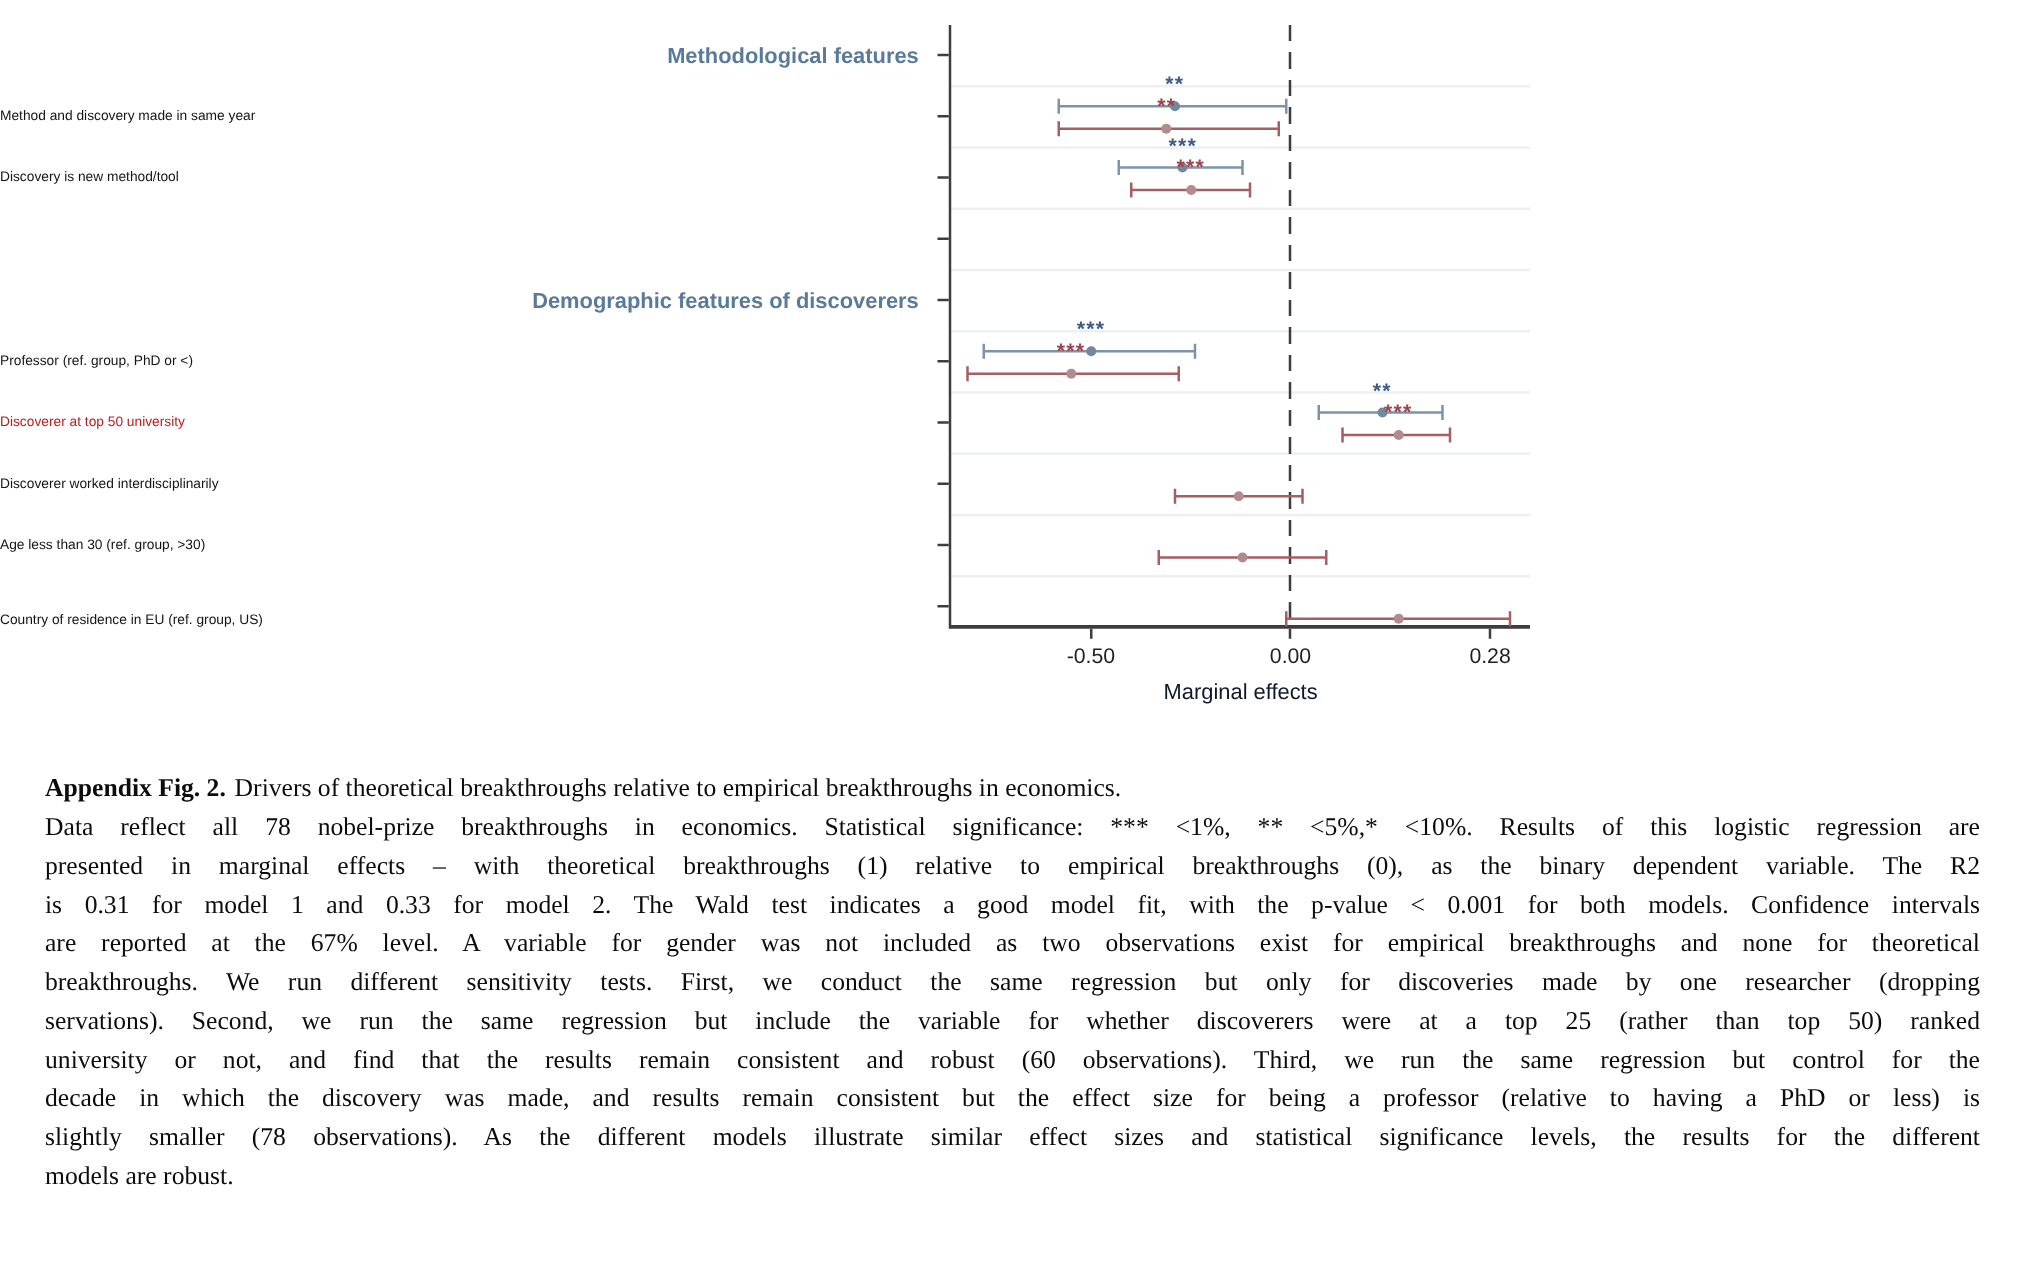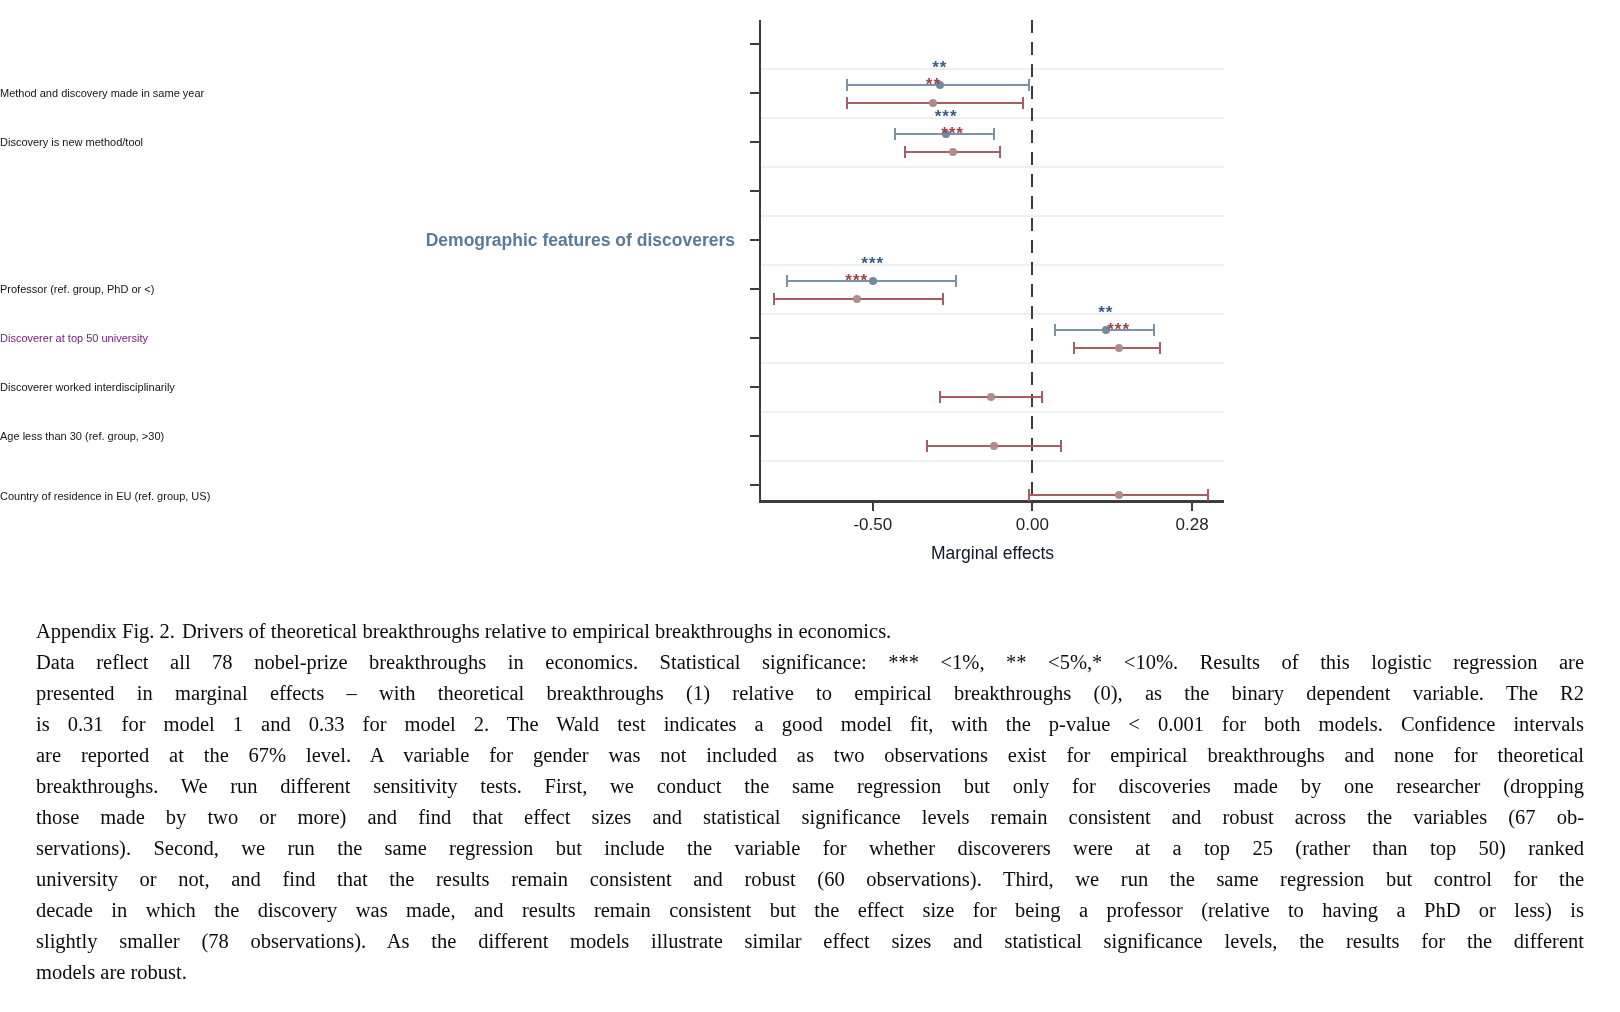--- a/index.html
+++ b/index.html
@@ -12,21 +12,21 @@
   .xlab{font-size:17px;color:#1f1f1f;text-align:center;line-height:20px;}
   .xtitle{font-size:17.5px;color:#0f172a;text-align:center;line-height:20px;}
   .dot{width:8px;height:8px;border-radius:50%;}
   .legend{display:flex;align-items:center;gap:38px;padding:9px 22px;border:2px solid #1a1a1a;background:#fff;}
   .legend-item{display:flex;align-items:center;gap:10px;font-size:17px;color:#111;}
   .ldot{width:7px;height:7px;border-radius:50%;display:inline-block;}
   .caption{position:absolute;left:36px;top:616px;width:1548px;font-family:"Liberation Serif",serif;
            font-size:20.5px;line-height:31px;color:#0c0c0c;}
   .cap-line{height:31px;overflow:visible;}
   .just{text-align:justify;text-align-last:justify;}
-  .cap-label{font-weight:normal;margin-right:7px;}
+  .cap-label{font-weight:bold;margin-right:7px;}
 </style>
 </head>
 <body>
 
 <div class="page">
   <div id="chart">
       <div class="abs" style="left: 761px; top: 67.5px; width: 463px; height: 2px; background: rgb(237, 240, 242);"></div>
       <div class="abs" style="left: 761px; top: 116.5px; width: 463px; height: 2px; background: rgb(237, 240, 242);"></div>
       <div class="abs" style="left: 761px; top: 165.5px; width: 463px; height: 2px; background: rgb(237, 240, 242);"></div>
       <div class="abs" style="left: 761px; top: 214.5px; width: 463px; height: 2px; background: rgb(237, 240, 242);"></div>
@@ -39,20 +39,21 @@
       <div class="abs" style="left: 759px; top: 20px; width: 2px; height: 480px; background: rgb(61, 61, 61);"></div>
       <div class="abs" style="left: 759px; top: 500px; width: 465px; height: 2.5px; background: rgb(61, 61, 61);"></div>
       <div class="abs" style="left: 871.759px; top: 502.5px; width: 2px; height: 8px; background: rgb(61, 61, 61);"></div>
       <div class="abs xlab" style="left: 832.759px; top: 515px; width: 80px;">-0.50</div>
       <div class="abs" style="left: 1031.41px; top: 502.5px; width: 2px; height: 8px; background: rgb(61, 61, 61);"></div>
       <div class="abs xlab" style="left: 992.414px; top: 515px; width: 80px;">0.00</div>
       <div class="abs" style="left: 1191.07px; top: 502.5px; width: 2px; height: 8px; background: rgb(61, 61, 61);"></div>
       <div class="abs xlab" style="left: 1152.07px; top: 515px; width: 80px;">0.28</div>
       <div class="abs xtitle" style="left: 872.5px; top: 543px; width: 240px;">Marginal effects</div>
       <div class="abs" style="left: 750px; top: 43px; width: 9px; height: 2px; background: rgb(61, 61, 61);"></div>
+      <div class="abs hdr" style="left: 0px; top: 33px; width: 735px; color: rgb(90, 122, 153);">Methodological features</div>
       <div class="abs" style="left: 750px; top: 92px; width: 9px; height: 2px; background: rgb(61, 61, 61);"></div>
       <div class="abs lbl" style="left: 0px; top: 83px; width: 735px; color: rgb(20, 20, 20);">Method and discovery made in same year</div>
       <div class="abs" style="left: 847.214px; top: 84px; width: 182.007px; height: 2px; background: rgb(126, 147, 168);"></div>
       <div class="abs" style="left: 846.214px; top: 79px; width: 2px; height: 12px; background: rgb(126, 147, 168);"></div>
       <div class="abs" style="left: 1028.22px; top: 79px; width: 2px; height: 12px; background: rgb(126, 147, 168);"></div>
       <div class="abs dot" style="left: 935.814px; top: 81px; background: rgb(115, 135, 157);"></div>
       <div class="abs" style="left: 847.214px; top: 102px; width: 175.621px; height: 2px; background: rgb(165, 94, 100);"></div>
       <div class="abs" style="left: 846.214px; top: 97px; width: 2px; height: 12px; background: rgb(165, 94, 100);"></div>
       <div class="abs" style="left: 1021.83px; top: 97px; width: 2px; height: 12px; background: rgb(165, 94, 100);"></div>
       <div class="abs dot" style="left: 929.428px; top: 99px; background: rgb(178, 139, 142);"></div>
@@ -79,21 +80,21 @@
       <div class="abs" style="left: 785.545px; top: 275px; width: 2px; height: 12px; background: rgb(126, 147, 168);"></div>
       <div class="abs" style="left: 954.779px; top: 275px; width: 2px; height: 12px; background: rgb(126, 147, 168);"></div>
       <div class="abs dot" style="left: 868.759px; top: 277px; background: rgb(115, 135, 157);"></div>
       <div class="abs" style="left: 773.772px; top: 298px; width: 169.234px; height: 2px; background: rgb(165, 94, 100);"></div>
       <div class="abs" style="left: 772.772px; top: 293px; width: 2px; height: 12px; background: rgb(165, 94, 100);"></div>
       <div class="abs" style="left: 942.007px; top: 293px; width: 2px; height: 12px; background: rgb(165, 94, 100);"></div>
       <div class="abs dot" style="left: 852.793px; top: 295px; background: rgb(178, 139, 142);"></div>
       <div class="abs stars" style="left: 842.759px; top: 256px; width: 60px; color: rgb(59, 92, 134);">***</div>
       <div class="abs stars" style="left: 826.793px; top: 273px; width: 60px; color: rgb(158, 66, 75);">***</div>
       <div class="abs" style="left: 750px; top: 337px; width: 9px; height: 2px; background: rgb(61, 61, 61);"></div>
-      <div class="abs lbl" style="left: 0px; top: 328px; width: 735px; color: #701a75;">Discoverer at top 50 university</div>
+      <div class="abs lbl" style="left: 0px; top: 328px; width: 735px; color: #b91c1c;">Discoverer at top 50 university</div>
       <div class="abs" style="left: 1054.77px; top: 329px; width: 98.9862px; height: 2px; background: rgb(126, 147, 168);"></div>
       <div class="abs" style="left: 1053.77px; top: 324px; width: 2px; height: 12px; background: rgb(126, 147, 168);"></div>
       <div class="abs" style="left: 1152.75px; top: 324px; width: 2px; height: 12px; background: rgb(126, 147, 168);"></div>
       <div class="abs dot" style="left: 1101.86px; top: 326px; background: rgb(115, 135, 157);"></div>
       <div class="abs" style="left: 1073.92px; top: 347px; width: 86.2138px; height: 2px; background: rgb(165, 94, 100);"></div>
       <div class="abs" style="left: 1072.92px; top: 342px; width: 2px; height: 12px; background: rgb(165, 94, 100);"></div>
       <div class="abs" style="left: 1159.14px; top: 342px; width: 2px; height: 12px; background: rgb(165, 94, 100);"></div>
       <div class="abs dot" style="left: 1114.63px; top: 344px; background: rgb(178, 139, 142);"></div>
       <div class="abs stars" style="left: 1075.86px; top: 305px; width: 60px; color: rgb(59, 92, 134);">**</div>
       <div class="abs stars" style="left: 1088.63px; top: 322px; width: 60px; color: rgb(158, 66, 75);">***</div>
@@ -118,20 +119,19 @@
     </div>
   <div class="caption">
     <div class="cap-line">
       <span class="cap-label">Appendix Fig. 2.</span><span>Drivers of theoretical breakthroughs relative to empirical breakthroughs in economics.</span>
     </div>
     <div class="cap-line just">Data reflect all 78 nobel-prize breakthroughs in economics. Statistical significance: *** &lt;1%, ** &lt;5%,* &lt;10%. Results of this logistic regression are</div>
     <div class="cap-line just">presented in marginal effects – with theoretical breakthroughs (1) relative to empirical breakthroughs (0), as the binary dependent variable. The R2</div>
     <div class="cap-line just">is 0.31 for model 1 and 0.33 for model 2. The Wald test indicates a good model fit, with the p-value &lt; 0.001 for both models. Confidence intervals</div>
     <div class="cap-line just">are reported at the 67% level. A variable for gender was not included as two observations exist for empirical breakthroughs and none for theoretical</div>
     <div class="cap-line just">breakthroughs. We run different sensitivity tests. First, we conduct the same regression but only for discoveries made by one researcher (dropping</div>
-    <div class="cap-line just">those made by two or more) and find that effect sizes and statistical significance levels remain consistent and robust across the variables (67 ob-</div>
     <div class="cap-line just">servations). Second, we run the same regression but include the variable for whether discoverers were at a top 25 (rather than top 50) ranked</div>
     <div class="cap-line just">university or not, and find that the results remain consistent and robust (60 observations). Third, we run the same regression but control for the</div>
     <div class="cap-line just">decade in which the discovery was made, and results remain consistent but the effect size for being a professor (relative to having a PhD or less) is</div>
     <div class="cap-line just">slightly smaller (78 observations). As the different models illustrate similar effect sizes and statistical significance levels, the results for the different</div>
     <div class="cap-line">models are robust.</div>
   </div>
 </div>
 
 </body></html>

